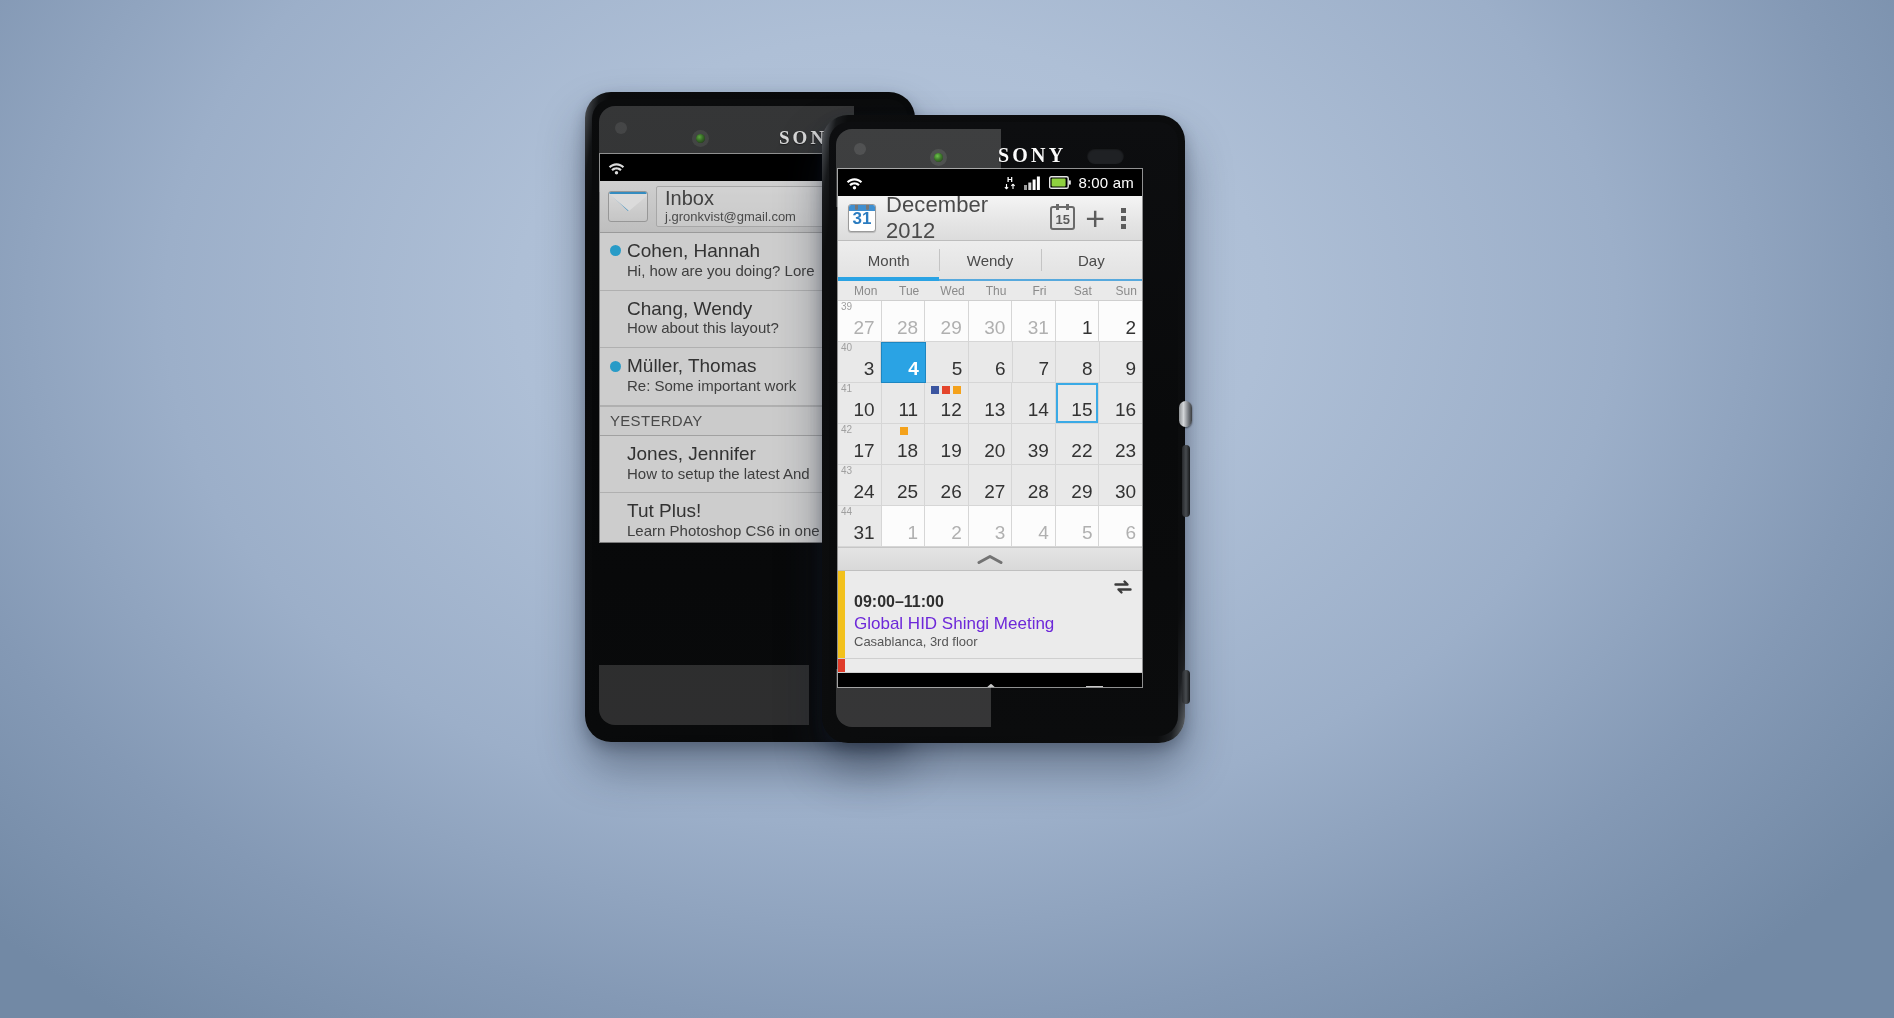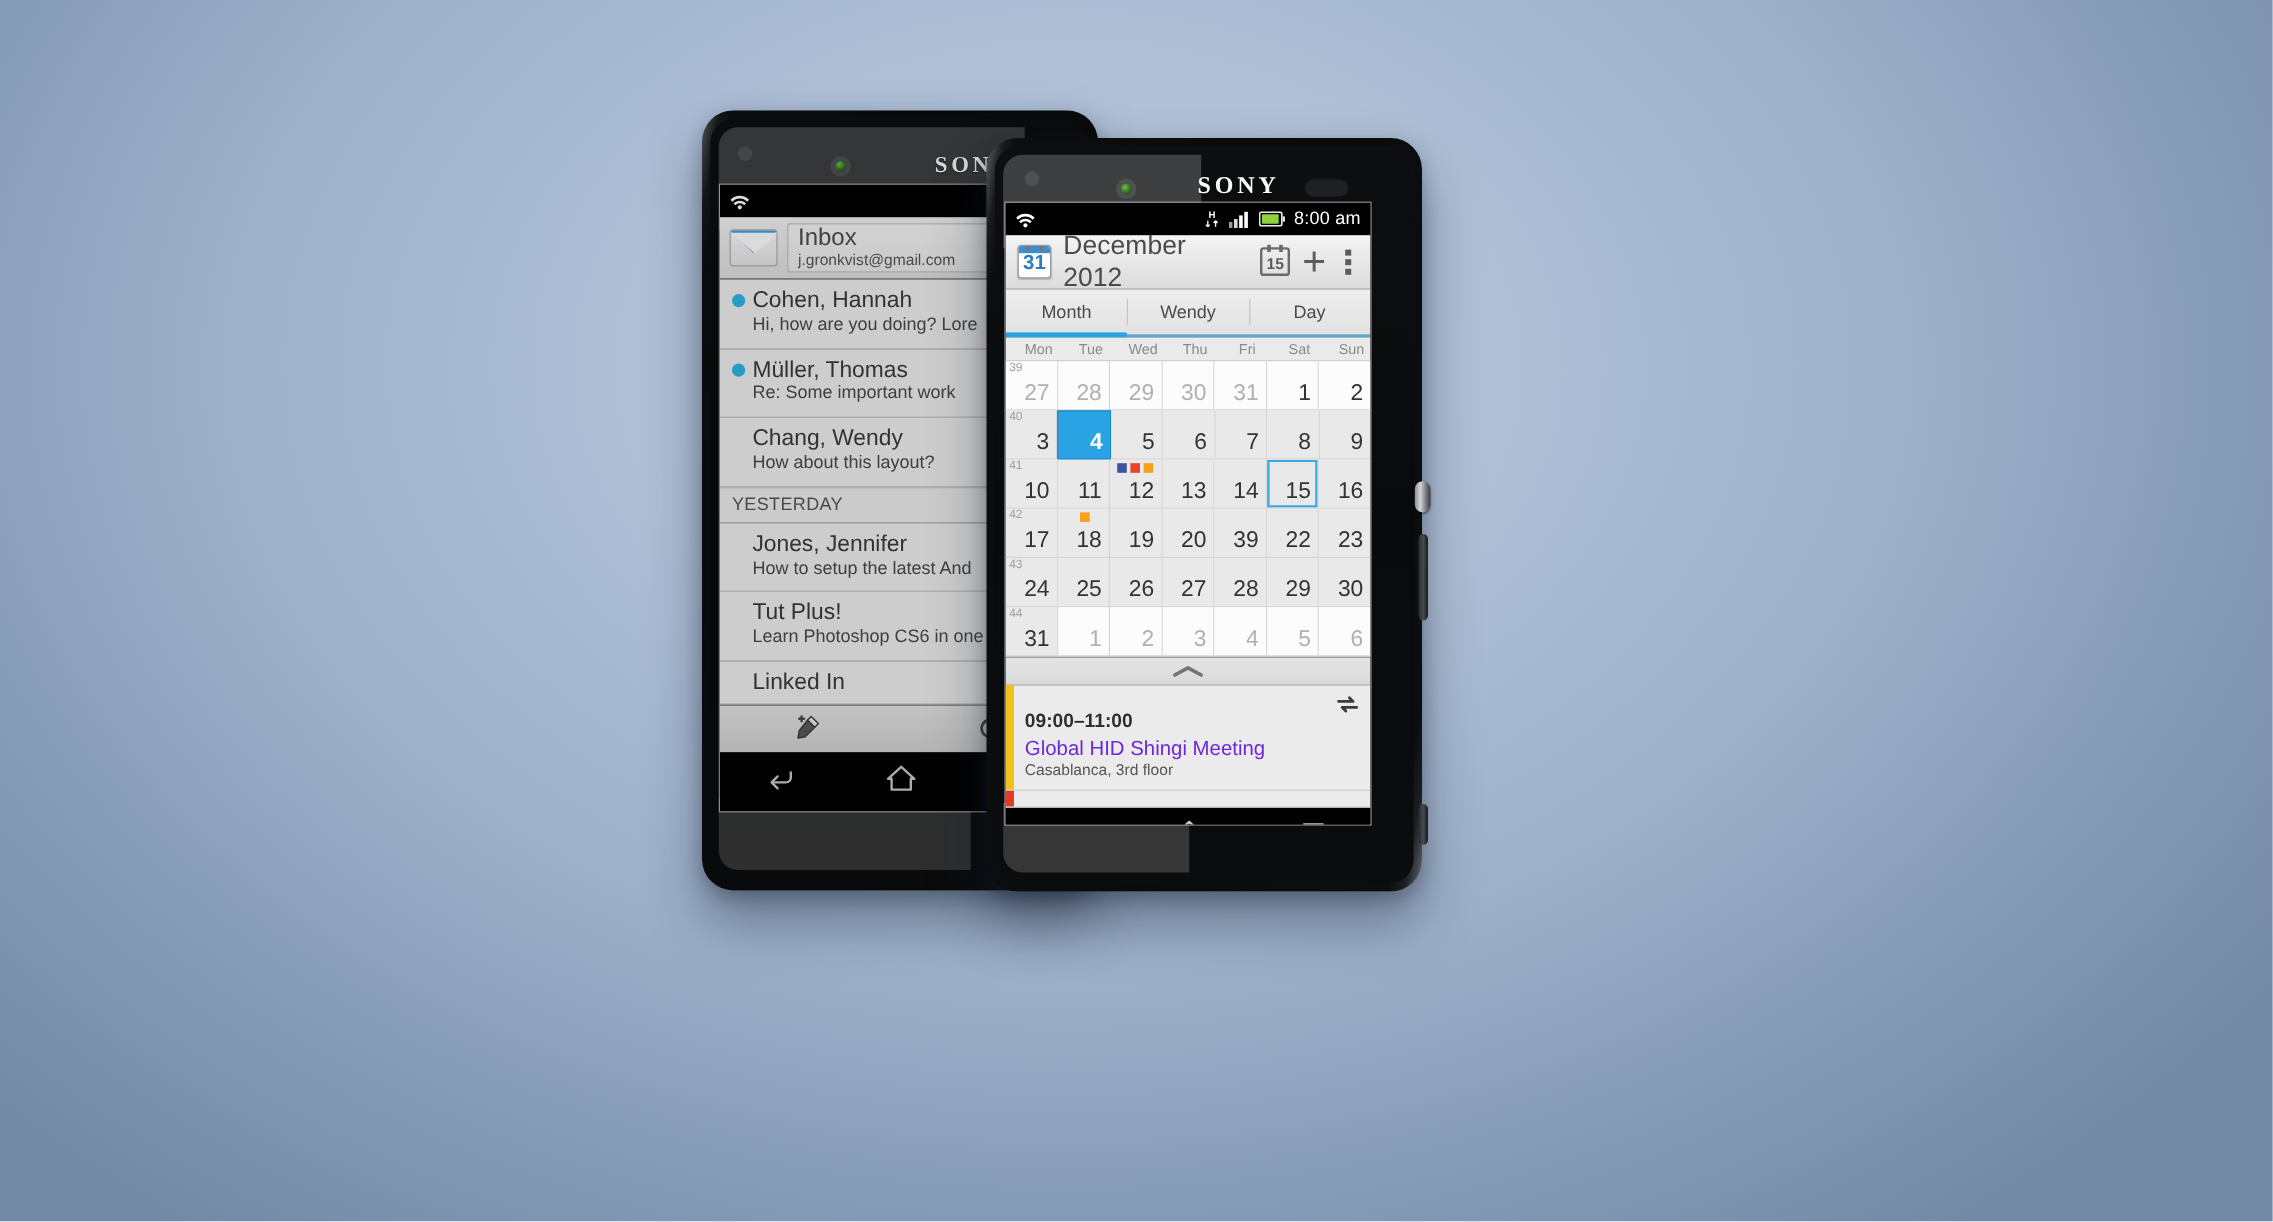--- a/index.html
+++ b/index.html
@@ -306,21 +306,21 @@
     <div class="glass"></div>
 
     <div class="reflect" style="left:14px; top:14px; width:255px; height:86px;"></div>
     <div class="reflect-bottom" style="left:14px; top:573px; width:210px; height:60px; border-radius:0 0 0 16px;"></div>
 
     <div class="cam-dark" style="left:30px; top:30px;"></div>
     <div class="cam" style="left:111px; top:42px;"></div>
     <div class="sony" style="left:194px; top:35px; font-size:19px;">SONY</div>
     <div class="speaker" style="left:310px; top:40px; width:34px; height:14px;"></div>
 
-    <div class="screen" style="left:15px; top:62px; width:300px; height:522px;">
+    <div class="screen" style="left:15px; top:62px; width:300px; height:388px;">
 
       <div class="statusbar">
         <svg width="17" height="14" viewBox="0 0 17 14">
           <path d="M8.5 2.2C5.4 2.2 2.7 3.5.8 5.5l1.5 1.6C3.9 5.4 6.1 4.4 8.5 4.4s4.6 1 6.2 2.7l1.5-1.6c-1.9-2-4.6-3.3-7.7-3.3z" fill="#fff"></path>
           <path d="M8.5 6.2c-2 0-3.9.9-5.2 2.3l1.5 1.6c.9-1.1 2.2-1.7 3.7-1.7s2.8.6 3.7 1.7l1.5-1.6c-1.3-1.4-3.2-2.3-5.2-2.3z" fill="#fff"></path>
           <circle cx="8.5" cy="11.8" r="1.7" fill="#fff"></circle>
         </svg>
       </div>
 
       <div class="mail-head">
@@ -333,33 +333,33 @@
 
 
       <div class="mail-row">
         <div class="mail-from">
           <span class="unread-dot"></span>
           <span>Cohen, Hannah</span>
         </div>
         <div class="mail-snip" style="padding-left:17px;">Hi, how are you doing? Lore</div>
       </div>
 
+      <div class="mail-row indent">
+        <div class="mail-from">
+          <span>Chang, Wendy</span>
+        </div>
+        <div class="mail-snip">How about this layout?</div>
+      </div>
+
       <div class="mail-row">
         <div class="mail-from">
           <span class="unread-dot"></span>
           <span>Müller, Thomas</span>
         </div>
         <div class="mail-snip" style="padding-left:17px;">Re: Some important work</div>
-      </div>
-
-      <div class="mail-row indent">
-        <div class="mail-from">
-          <span>Chang, Wendy</span>
-        </div>
-        <div class="mail-snip">How about this layout?</div>
       </div>
 
       <div class="mail-section" style="border-top:1px solid #cdcdcd;">YESTERDAY</div>
 
       <div class="mail-row indent">
         <div class="mail-from">
           <span>Jones, Jennifer</span>
         </div>
         <div class="mail-snip">How to setup the latest And</div>
       </div>

